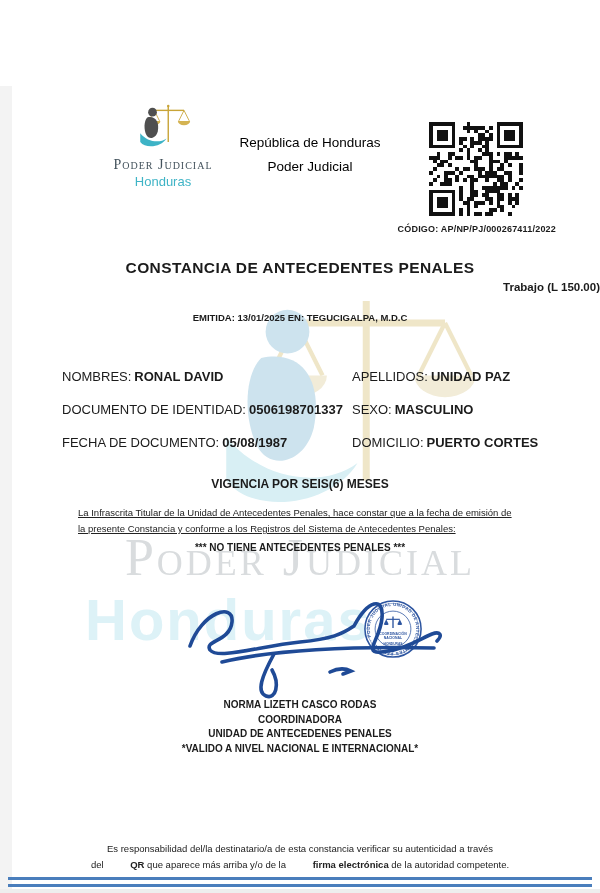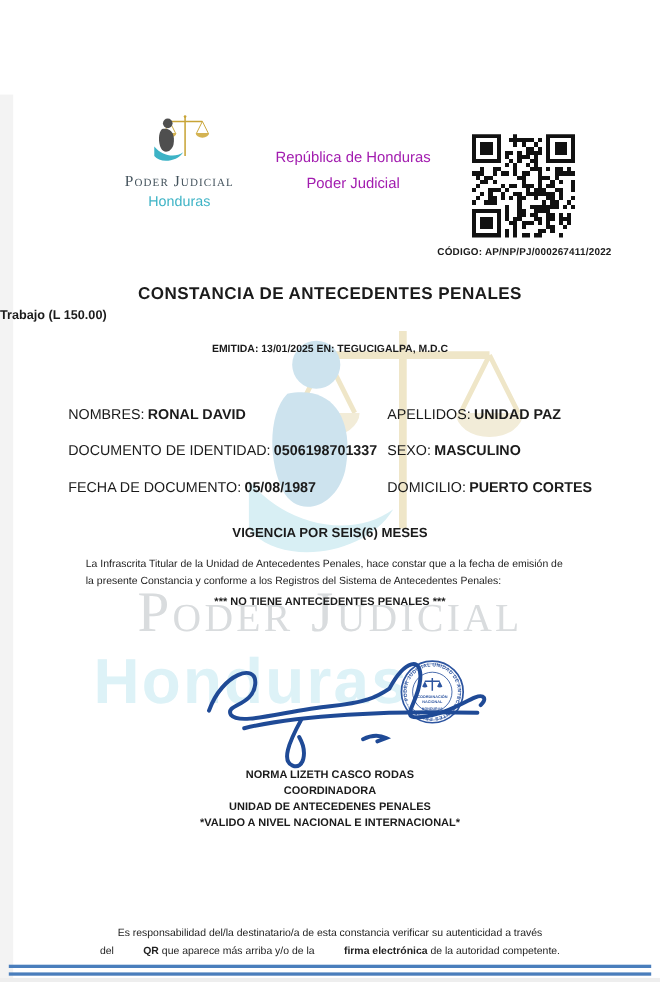--- a/index.html
+++ b/index.html
@@ -8,37 +8,37 @@
   .abs{position:absolute;}
   .b{font-weight:bold;margin-left:24px;}
   
   .left-strip{left:0;top:86px;width:12px;height:807px;background:#f3f3f3;}
   .bottom-strip{left:0;top:889px;width:600px;height:4px;background:#eeeeee;}
   
   .logo-block{left:68px;top:102px;width:190px;text-align:center;z-index:2;}
   .logo-title{font-family:"Liberation Serif",serif;font-variant:small-caps;
               font-size:14px;letter-spacing:1px;color:#43525c;margin-top:1px;}
   .logo-sub{font-size:13px;color:#3fb4c6;font-weight:500;margin-top:1px;}
-  .hdr-center{left:196px;top:131px;width:250px;text-align:center;font-size:13.5px;
-              line-height:24px;color:#a21caf;z-index:2;}
+  .hdr-center{left:185px;top:131px;width:250px;text-align:center;font-size:13.5px;
+              line-height:24px;color:#000000;z-index:2;}
   .qr-box{left:429px;top:122px;width:94px;height:94px;z-index:2;}
   .code-line{left:260px;top:224px;width:296px;text-align:right;font-size:9px;
              font-weight:bold;letter-spacing:0.2px;z-index:2;}
   
   .doc-title{left:0;top:259px;width:100%;text-align:center;font-size:15.5px;
              font-weight:bold;letter-spacing:0.4px;z-index:2;}
-  .doc-sub{left:0;top:281px;width:100%;text-align:left;font-size:11.5px;font-weight:bold;z-index:2;}
+  .doc-sub{left:0;top:281px;width:100%;text-align:right;font-size:11.5px;font-weight:bold;z-index:2;}
   .emitted{left:0;top:312px;width:100%;text-align:center;font-size:9.5px;font-weight:bold;z-index:2;}
   
   .field{font-size:13px;white-space:nowrap;z-index:2;}
   .field .lbl{font-weight:normal;margin-right:3px;}
   .field .val{font-weight:bold;}
   
   .vigencia{left:0;top:477px;width:100%;text-align:center;font-size:12px;font-weight:bold;z-index:2;}
-  .para{left:78px;top:505px;width:470px;font-size:9.5px;line-height:16px;color:#222;z-index:2;}
+  .para{left:78px;top:505px;width:470px;font-size:9.5px;line-height:16px;color:#222;z-index:2;text-decoration:underline;}
   .result{left:0;top:542px;width:100%;text-align:center;font-size:10px;font-weight:bold;z-index:2;}
   
   .wm-pj{left:0;top:528px;width:100%;text-align:center;z-index:0;
          font-family:"Liberation Serif",serif;font-variant:small-caps;
          font-size:52px;letter-spacing:3px;color:#d9dcde;white-space:nowrap;}
   .wm-hn{left:85px;top:586px;z-index:0;font-size:58px;font-weight:600;
          letter-spacing:2px;color:#ddf2f7;}
   .wm-logo{left:200px;top:270px;width:280px;height:272px;z-index:0;}
   
   .sig-svg{left:182px;top:586px;width:268px;height:114px;z-index:3;}

